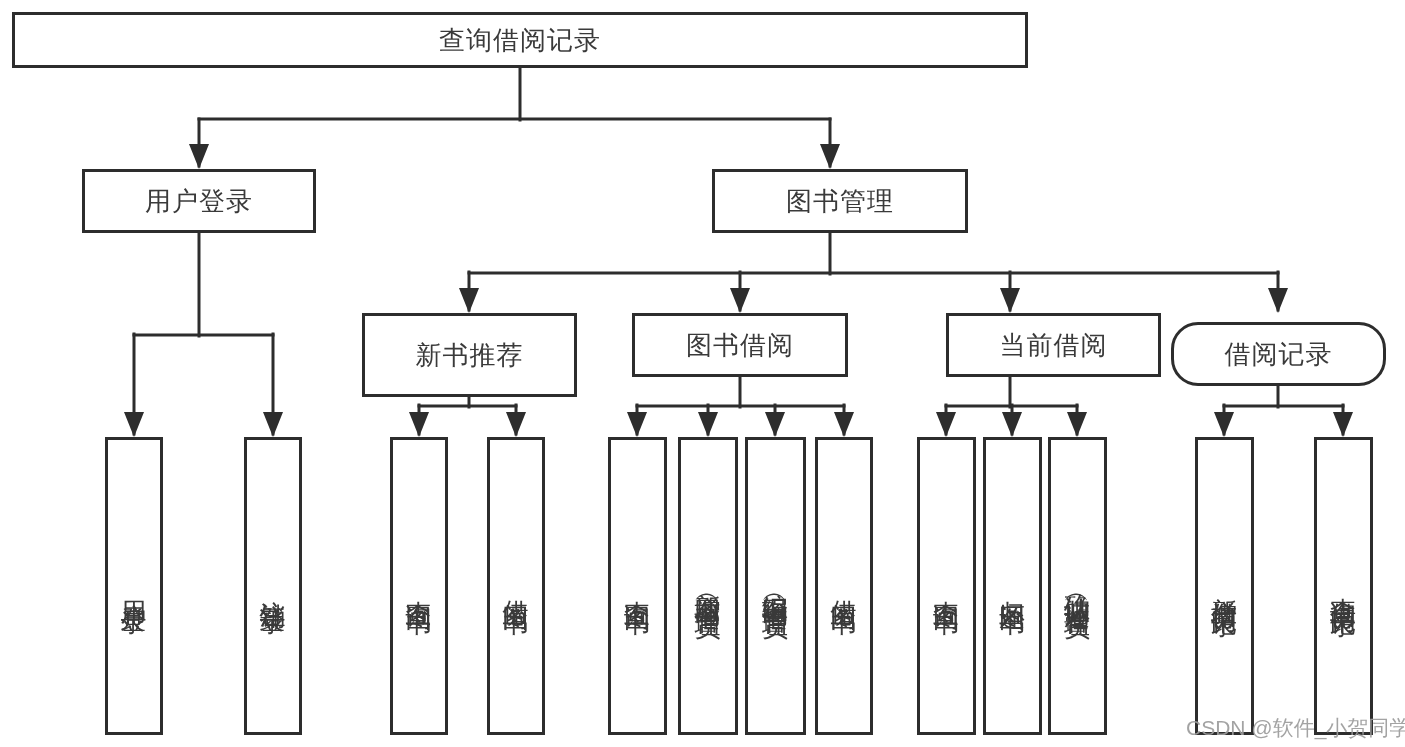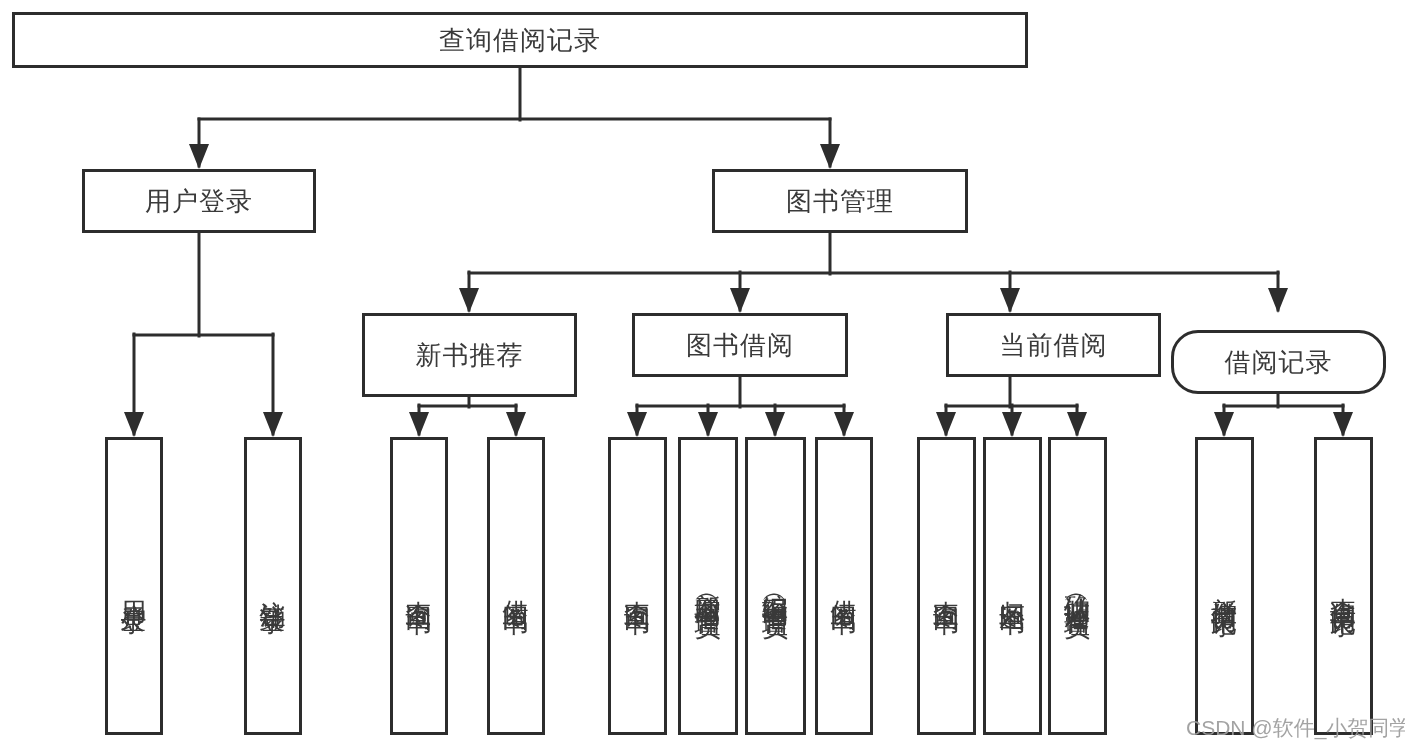--- a/index.html
+++ b/index.html
@@ -114,21 +114,21 @@
     </svg>
 
   <div class="node" style="left:12px; top:12px; width:1016px; height:56px;">查询借阅记录</div>
 
   <div class="node" style="left:82px; top:169px; width:234px; height:64px;">用户登录</div>
   <div class="node" style="left:712px; top:169px; width:256px; height:64px;">图书管理</div>
 
   <div class="node" style="left:362px; top:313px; width:215px; height:84px;">新书推荐</div>
   <div class="node" style="left:632px; top:313px; width:216px; height:64px;">图书借阅</div>
   <div class="node" style="left:938px; top:313px; width:215px; height:64px;margin-left:8px;">当前借阅</div>
-  <div class="node" style="left:1171px; top:330px; width:215px; height:64px;border-radius:27px;">借阅记录</div>
+  <div class="node" style="left:1171px; top:322px; width:215px; height:64px;border-radius:27px;">借阅记录</div>
 
   <div class="node leaf" style="left:105px; top:437px; width:58px; height:298px;">用户登录</div>
   <div class="node leaf" style="left:244px; top:437px; width:58px; height:298px;">注销登录</div>
 
   <div class="node leaf" style="left:390px; top:437px; width:58px; height:298px;">查询图书</div>
   <div class="node leaf" style="left:487px; top:437px; width:58px; height:298px;">借阅图书</div>
 
   <div class="node leaf" style="left:608px; top:437px; width:59px; height:298px;">查询图书</div>
   <div class="node leaf" style="left:678px; top:437px; width:60px; height:298px;">新增图书（管理员）</div>
   <div class="node leaf" style="left:745px; top:437px; width:61px; height:298px;">编辑图书（管理员）</div>

